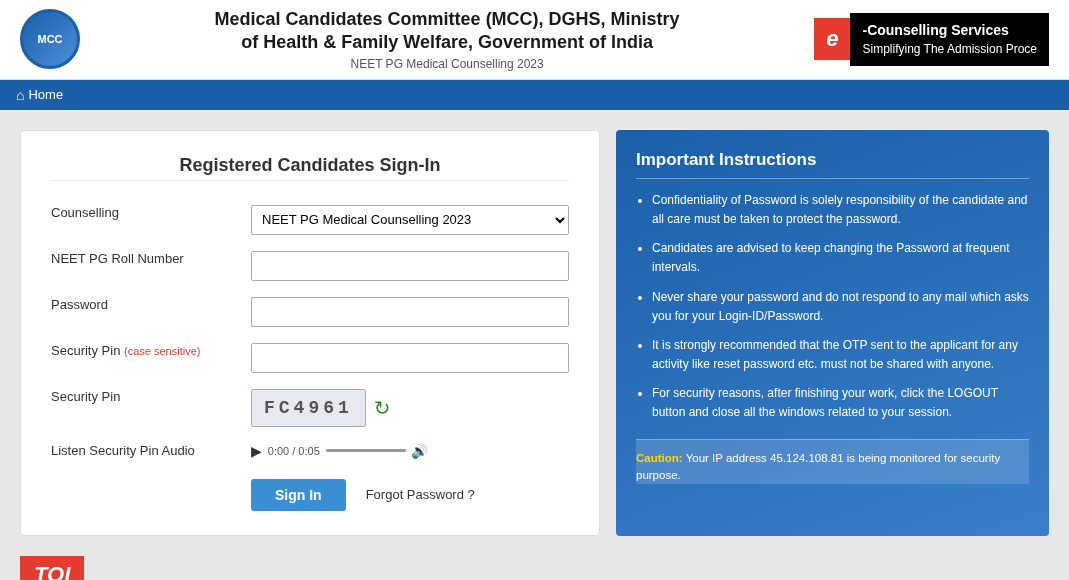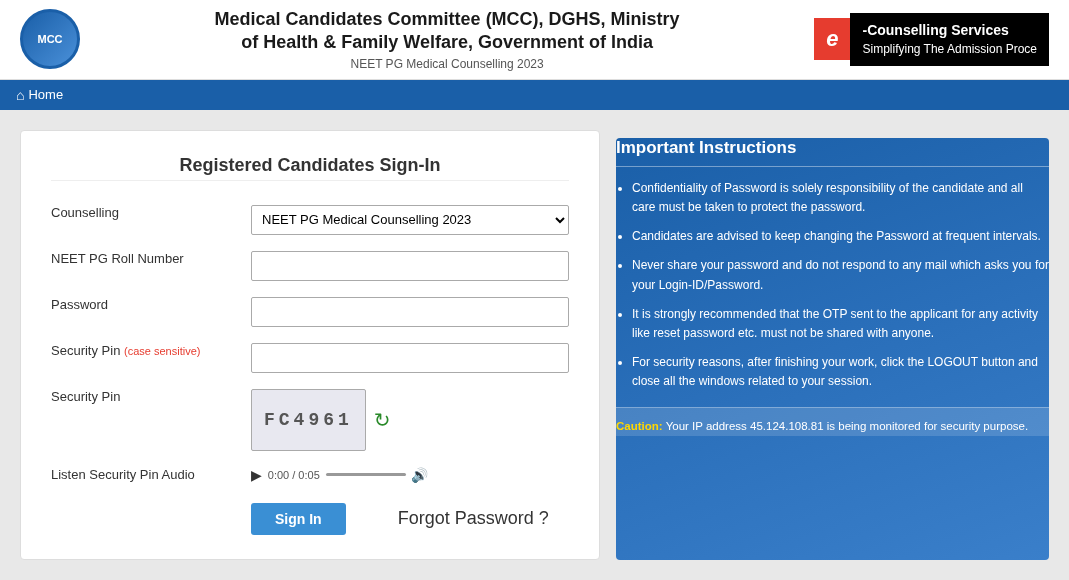--- a/index.html
+++ b/index.html
@@ -126,21 +126,21 @@
     }
     .captcha-row {
       display: flex;
       align-items: center;
       gap: 8px;
     }
     .captcha-box {
       background: #e8e8f0;
       border: 1px solid #aaa;
       border-radius: 2px;
-      padding: 20px 12px;
+      padding: 8px 12px;
       font-size: 18px;
       font-weight: bold;
       color: #555;
       font-family: 'Courier New', monospace;
       letter-spacing: 4px;
       min-width: 90px;
       text-align: center;
     }
     .refresh-btn {
       background: none;
@@ -167,49 +167,48 @@
     .audio-bar {
       width: 80px; height: 3px;
       background: #999;
       border-radius: 2px;
       cursor: pointer;
     }
     .volume-icon { font-size: 14px; cursor: pointer; }
     .btn-row {
       display: flex;
       align-items: center;
-      gap: 8px;
+      gap: 20px;
       margin-top: 20px;
       padding-left: 200px;
     }
     .sign-in-btn {
       background: #3a8fd4;
       color: #fff;
       border: none;
       border-radius: 3px;
       padding: 8px 24px;
       font-size: 14px;
       cursor: pointer;
       font-weight: bold;
     }
     .forgot-link {
       color: #333;
-      font-size: 18px;
+      font-size: 13px;
       cursor: pointer;
       text-decoration: none;
-      margin-left: 44px;
     }
 
     
     .instructions-panel {
       background: linear-gradient(160deg, #1a5fa8 0%, #2a6fba 50%, #3a7fca 100%);
       border-radius: 4px;
+      padding: 20px;
       flex: 1;
       color: #fff;
-      margin-top: 8px;
     }
     .instructions-panel h3 {
       font-size: 17px;
       font-weight: bold;
       margin-bottom: 12px;
       padding-bottom: 8px;
       border-bottom: 1px solid rgba(255,255,255,0.4);
     }
     .instructions-panel ul {
       list-style: disc;

